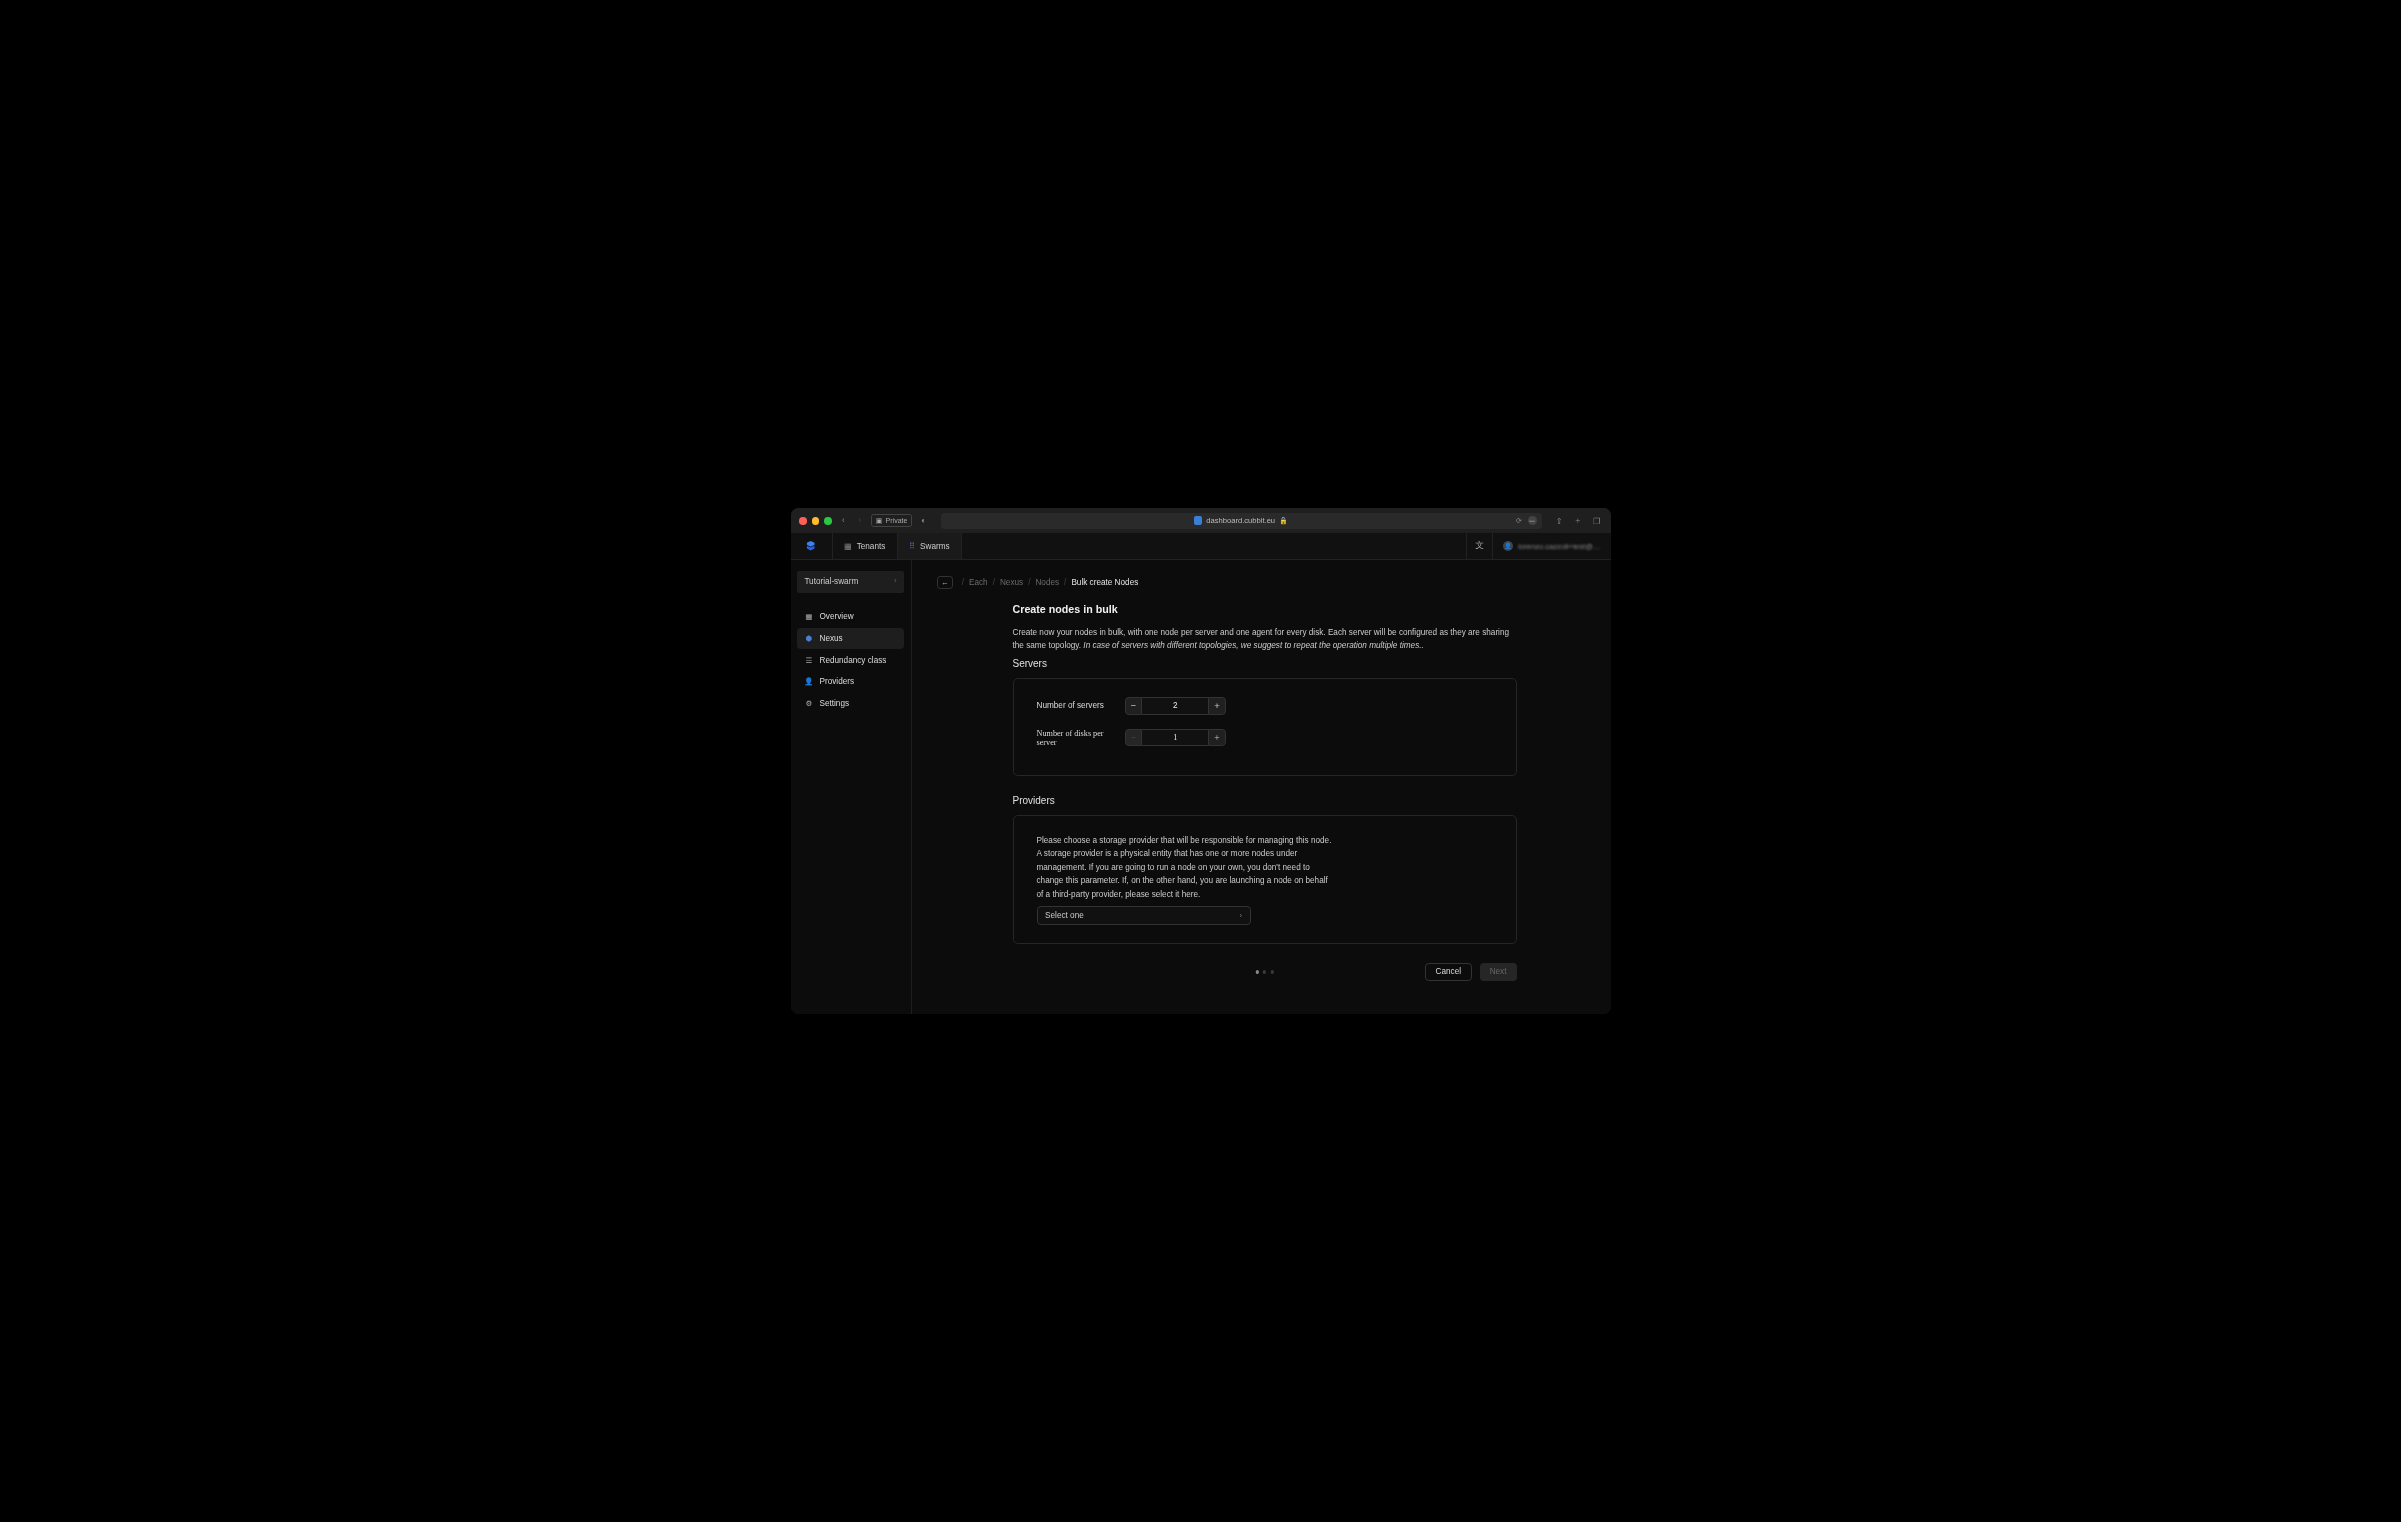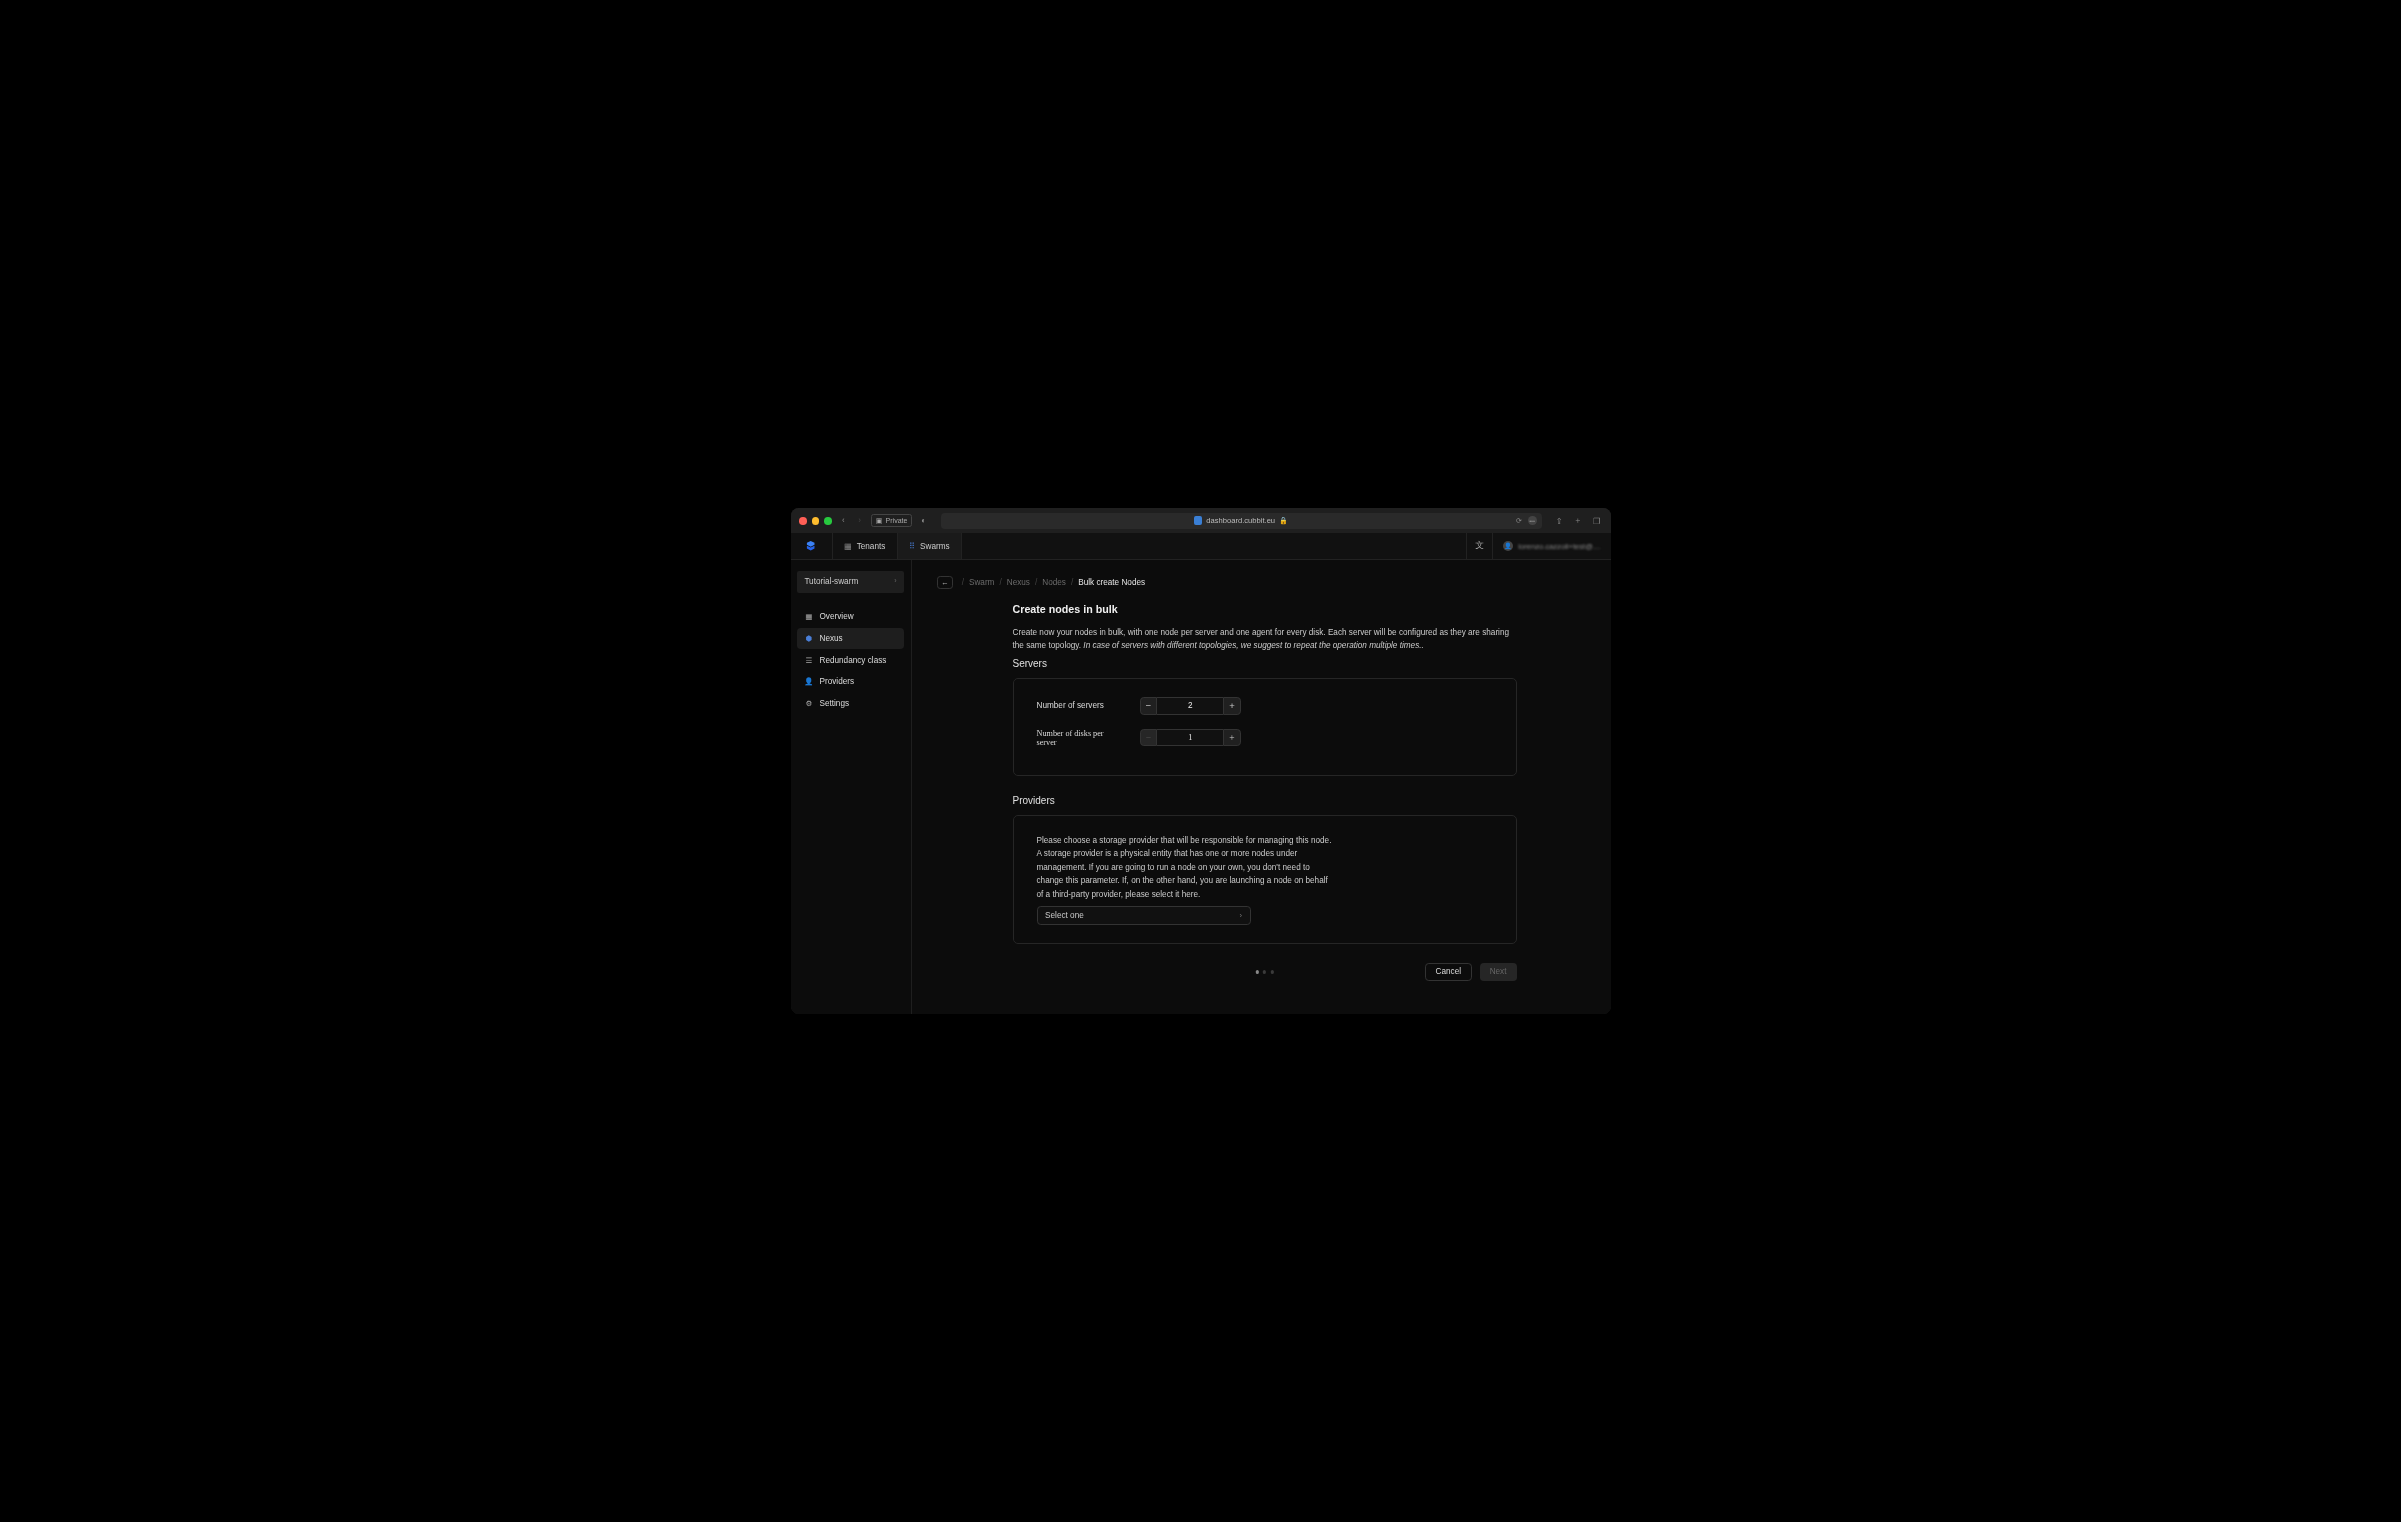--- a/index.html
+++ b/index.html
@@ -186,21 +186,20 @@
   h2 { font-size: 10px; font-weight: 500; color: #e0e0e0; margin-bottom: 8.8px; }
   .panel {
     border: 0.6px solid #262626;
     border-radius: 5px;
     padding: 17.7px 23px;
     margin-bottom: 19px;
   }
   .form-row {
     display: flex;
     align-items: center;
-    gap: 15px;
     margin-bottom: 14px;
   }
   .form-row:last-child { margin-bottom: 11px; font-family: Liberation Serif, serif; }
   .form-row label { width: 88px; font-size: 8.2px; color: #ddd; }
   .stepper {
     display: flex;
     align-items: stretch;
     height: 17.7px;
   }
   .step-btn {
@@ -359,21 +358,21 @@
     </div>
 
     <div class="main">
 
       <div class="crumbs-row">
         <div class="back-btn">
           <span>←</span>
         </div>
         <div class="crumbs">
           <span class="sep">/</span>
-          <span class="crumb-link">Swarm</span>
+          <span class="crumb-link">Each</span>
           <span class="sep">/</span>
           <span class="crumb-link">Nexus</span>
           <span class="sep">/</span>
           <span class="crumb-link">Nodes</span>
           <span class="sep">/</span>
           <span class="current">Bulk create Nodes</span>
         </div>
       </div>
 
       <div class="content">

